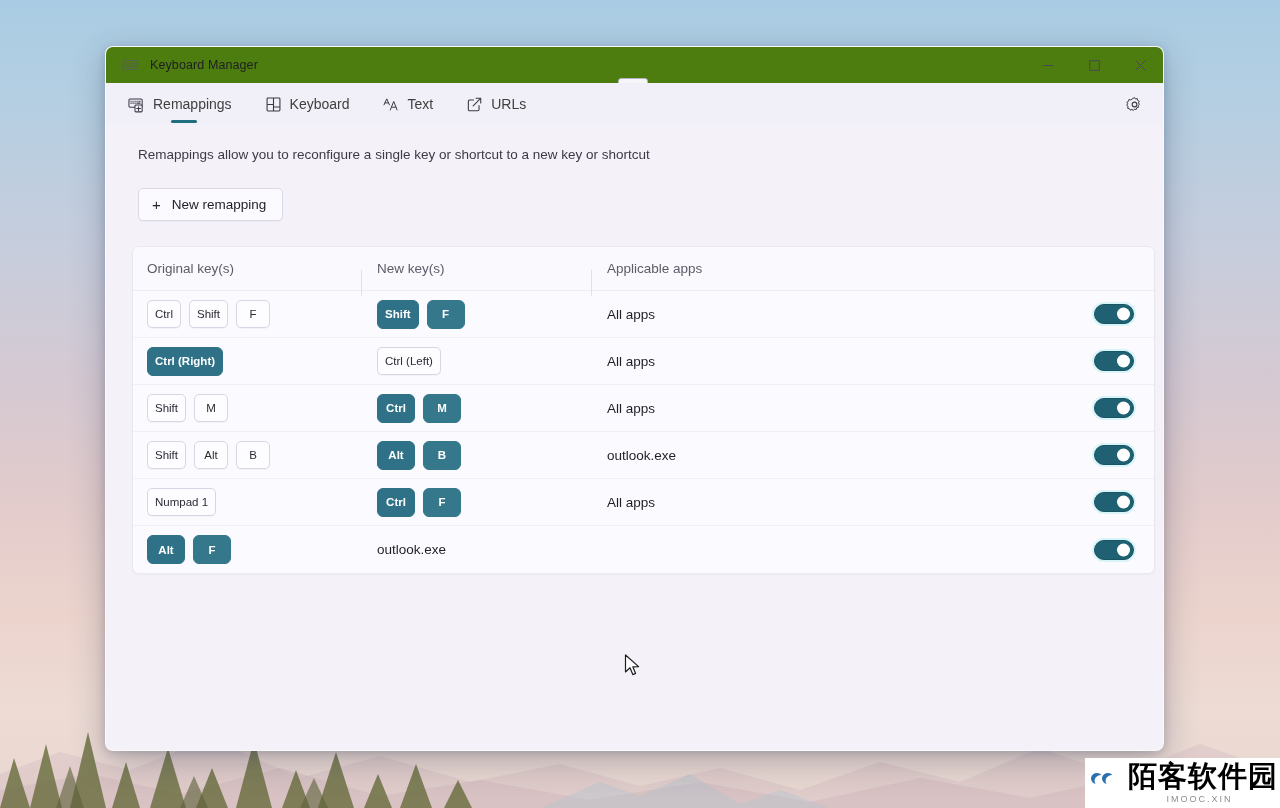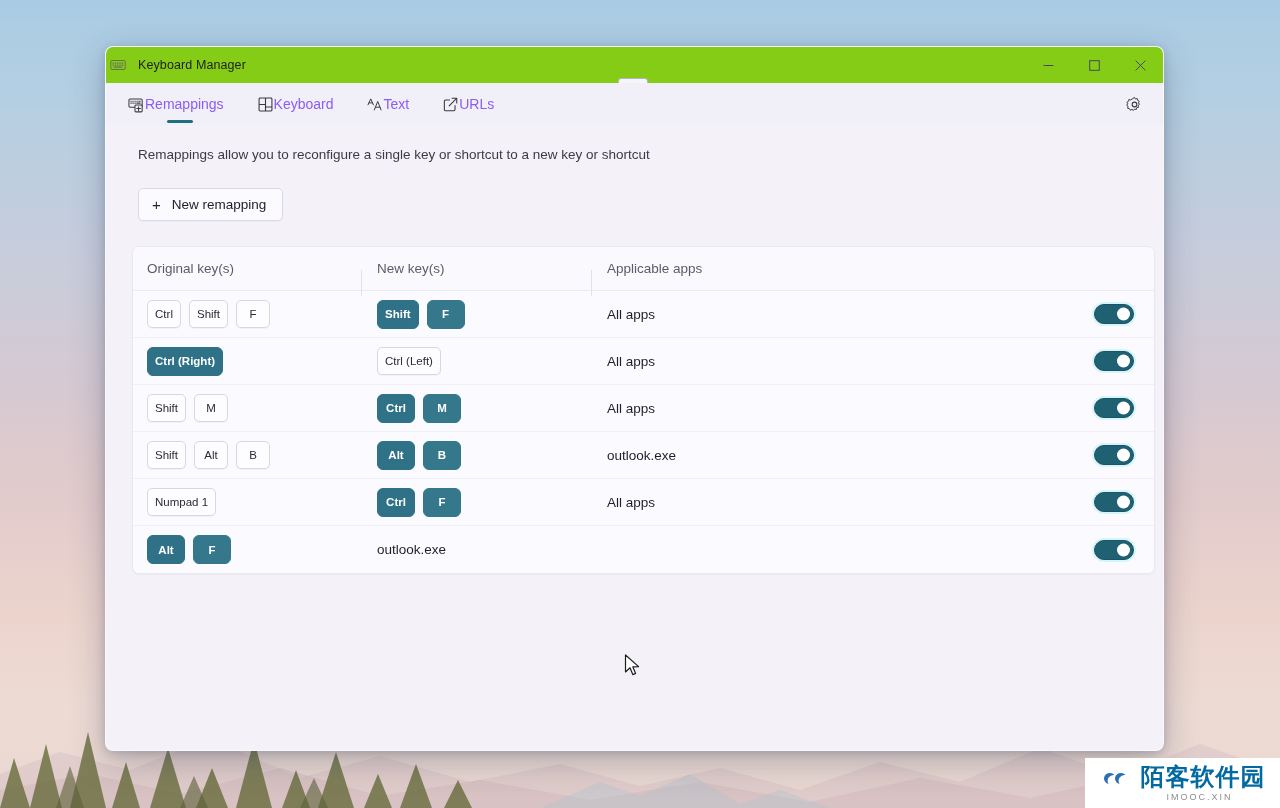--- a/index.html
+++ b/index.html
@@ -43,22 +43,22 @@
     box-shadow: 0 10px 34px rgba(40,50,80,.30), 0 2px 8px rgba(40,50,80,.18);
     overflow: hidden;
     border: 1px solid rgba(255,255,255,.55);
   }
 
   
   .titlebar {
     position: relative;
     height: 36px;
     display: flex; align-items: center;
-    padding-left: 4px;
-    background: #84cc16;
+    padding-left: 16px;
+    background: #4d7c0f;
   }
   .tb-appicon { width: 16px; height: 16px; margin-right: 12px; flex: none; opacity: .75; }
   .tb-title {
     font-size: 12.5px; color: #1f1f23; letter-spacing: .1px;
   }
   .tb-grabber {
     position: absolute;
     left: 512px; top: 31px;
     width: 30px; height: 14px;
     border: 1px solid #b6b3c4;
@@ -79,26 +79,26 @@
 
   
   .tabsrow {
     position: relative;
     height: 42px;
     display: flex; align-items: center;
     padding-left: 18px;
     background: #f1eff7;
   }
   .tab {
-    display: flex; align-items: center; 
+    display: flex; align-items: center; gap: 8px;
     height: 42px;
     padding: 0 13px 0 4px;
     margin-right: 16px;
     position: relative;
-    color: #8b5cf6;
+    color: #404040;
     font-size: 14px;
     white-space: nowrap;
   }
   .tab .tab-ico { width: 17px; height: 17px; flex: none; color: #3a3845; }
   .tab.active .underline {
     position: absolute;
     left: 50%; transform: translateX(-50%);
     bottom: 2px;
     width: 26px; height: 3px;
     border-radius: 2px;
@@ -222,21 +222,21 @@
   #watermark {
     position: absolute; right: 0; bottom: 0;
     width: 195px; height: 50px;
     background: #ffffff;
     display: flex; flex-direction: column;
     align-items: center; justify-content: center;
   }
   .wm-row { display: flex; align-items: center; gap: 7px; }
   .wm-cn {
     font-family: "DejaVu Sans", sans-serif;
-    font-size: 24px; font-weight: bold; color: #0369a1; letter-spacing: 1px;
+    font-size: 29px; font-weight: bold; color: #000000; letter-spacing: 1px;
     line-height: 1;
   }
   .wm-sub {
     font-size: 9px; color: #8d8d8d; letter-spacing: 2px; margin-top: 3px;
     margin-left: 34px;
   }
 </style>
 </head>
 <body>
 

